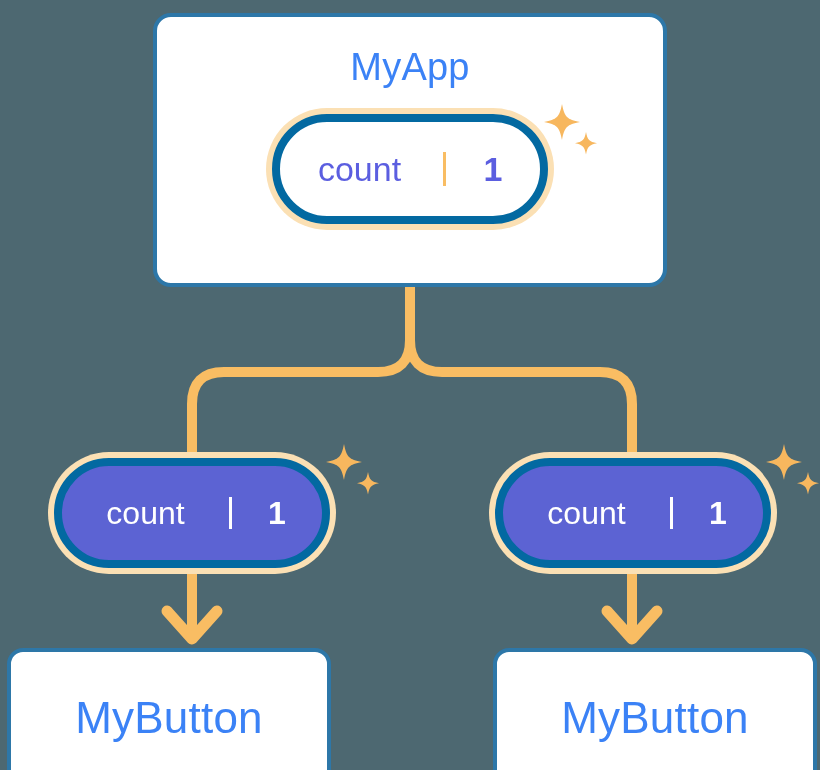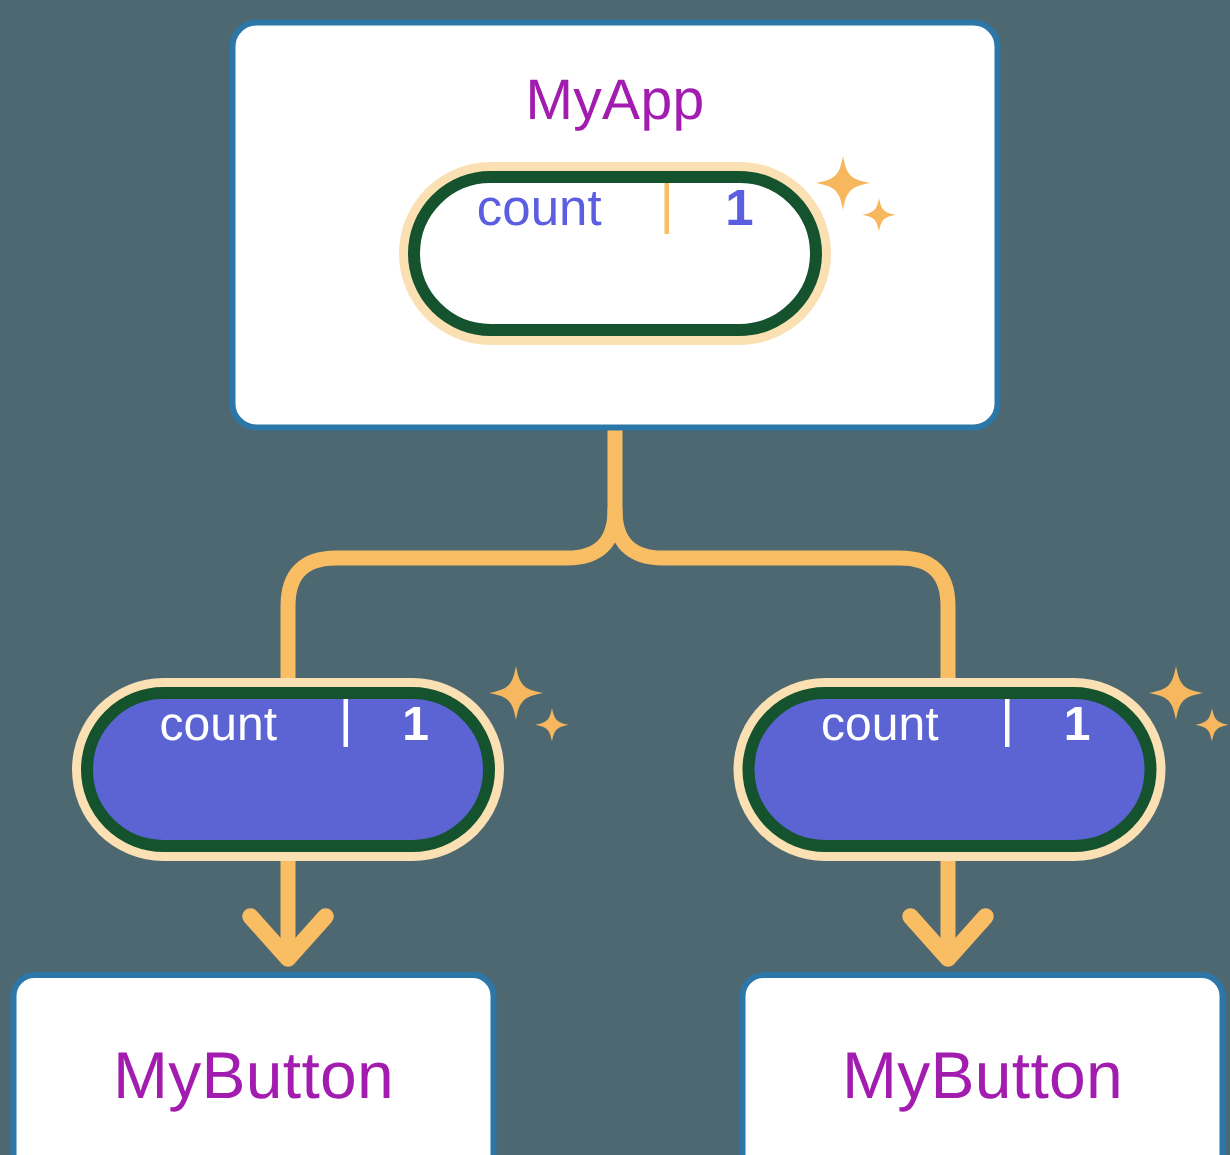--- a/index.html
+++ b/index.html
@@ -32,21 +32,21 @@
     position: absolute;
     background: #ffffff;
     border: 4px solid #2d77a8;
     border-radius: 16px;
     box-sizing: border-box;
     display: flex;
     align-items: center;
     justify-content: center;
   }
   .card-title {
-    color: #a21caf;
+    color: #3b82f6;
     font-size: 38px;
     font-weight: 400;
     letter-spacing: 0.2px;
     line-height: 1;
   }
 
   #app-card {
     left: 153px;
     top: 13px;
     width: 514px;
@@ -75,22 +75,22 @@
     border-radius: 999px;
     display: flex;
     align-items: stretch;
     
     background: #fbe0b4;
     padding: 6px;
   }
   .pill-inner {
     flex: 1;
     display: flex;
-    align-items: flex-start;
-    border: 8px solid #14532d;
+    align-items: center;
+    border: 8px solid #0369a1;
     border-radius: 999px;
     box-sizing: border-box;
     overflow: hidden;
   }
   .pill-key, .pill-val {
     display: flex;
     align-items: center;
     justify-content: center;
     line-height: 1;
   }

